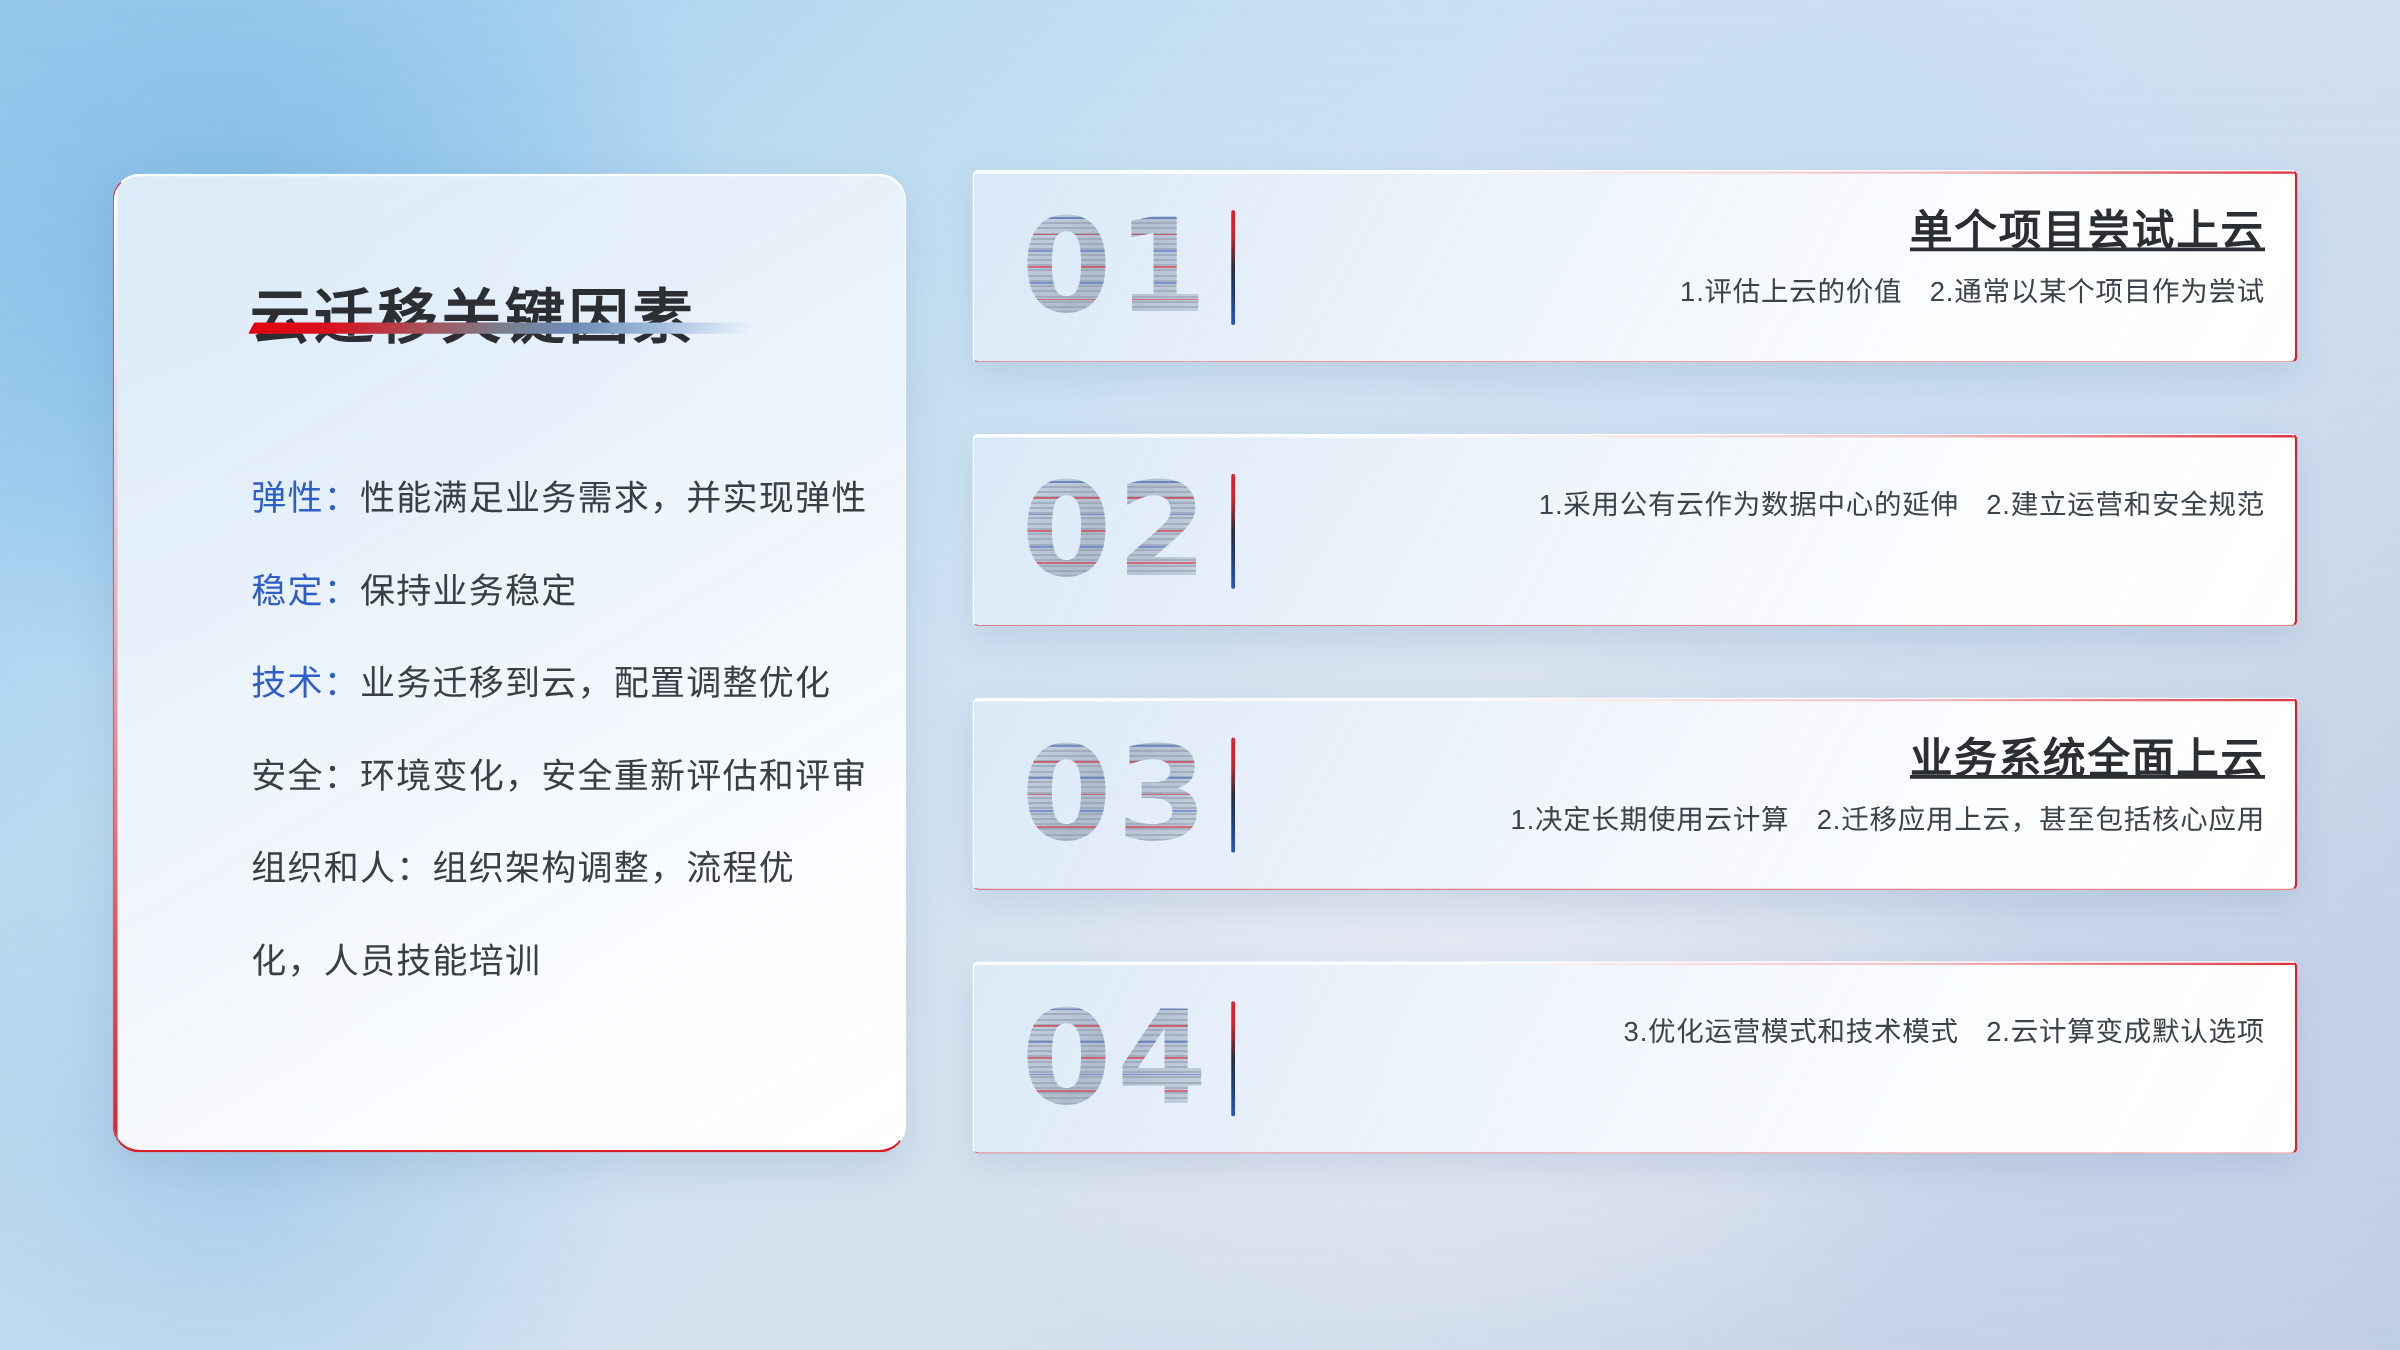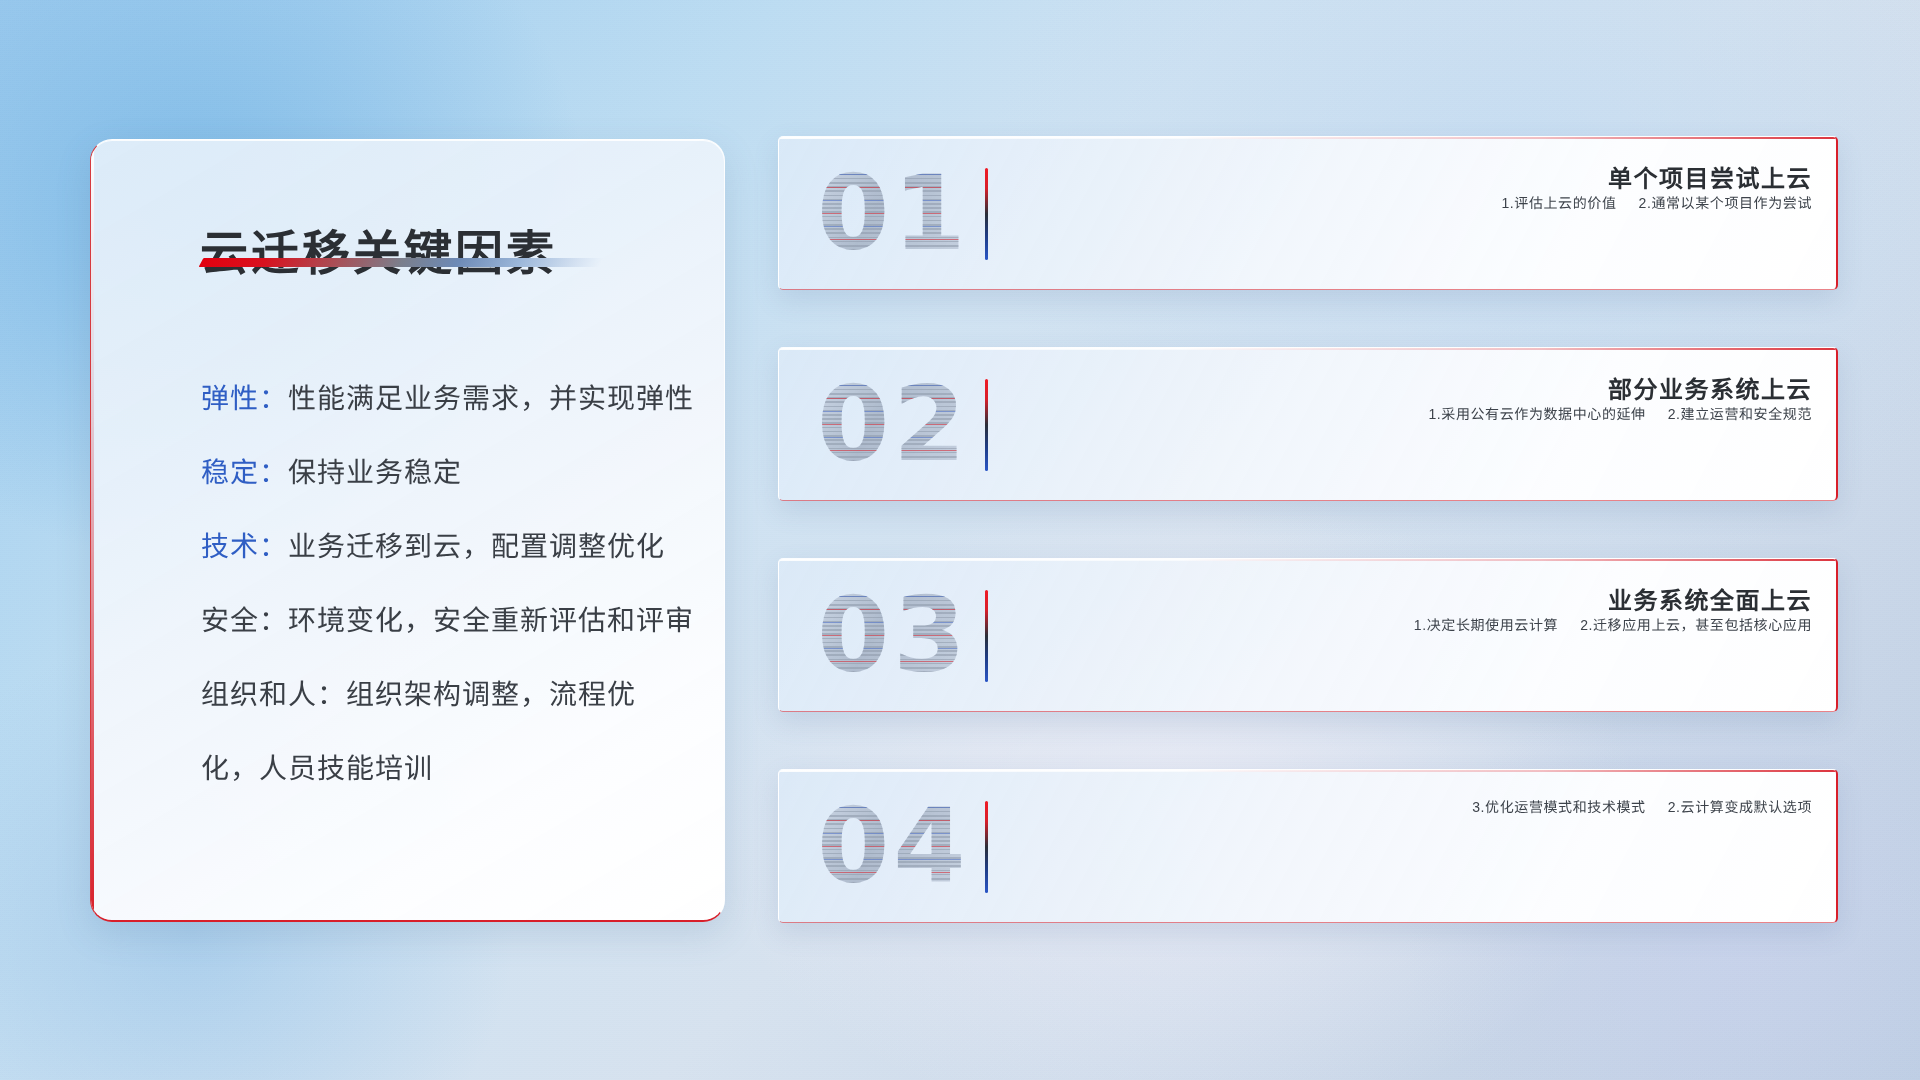--- a/index.html
+++ b/index.html
@@ -281,29 +281,31 @@
                 #1f3d86 74%,
                 #2a56c6 100%);
   }
   .step-body {
     position: absolute;
     left: 242px;
     top: 28px;
     right: 24px;
   }
   .step-title {
-    font-size: 24px;
+    font-size: 34px;
     font-weight: 700;
     color: #2b2f34;
     letter-spacing: 1.5px;
     line-height: 1.2;
     white-space: nowrap;
+    text-decoration: underline;
   }
   .step-desc {
-    font-size: 14px;
+    margin-top: 14px;
+    font-size: 22px;
     color: #3d434b;
     letter-spacing: 0.6px;
     line-height: 1.3;
     white-space: nowrap;
   }
   .step-desc .gap {
     display: inline-block;
     width: 22px;
   }
 </style>
@@ -340,21 +342,20 @@
         <div class="step-body">
           <div class="step-title">单个项目尝试上云</div>
           <div class="step-desc"><span>1.评估上云的价值</span><span class="gap"></span><span>2.通常以某个项目作为尝试</span></div>
         </div>
       </article>
       <article class="step-card">
         <div class="step-num">02</div>
         <div class="step-num-glint" aria-hidden="true">02</div>
         <div class="step-divider"></div>
         <div class="step-body">
-          <div class="step-title">部分业务系统上云</div>
           <div class="step-desc"><span>1.采用公有云作为数据中心的延伸</span><span class="gap"></span><span>2.建立运营和安全规范</span></div>
         </div>
       </article>
       <article class="step-card">
         <div class="step-num">03</div>
         <div class="step-num-glint" aria-hidden="true">03</div>
         <div class="step-divider"></div>
         <div class="step-body">
           <div class="step-title">业务系统全面上云</div>
           <div class="step-desc"><span>1.决定长期使用云计算</span><span class="gap"></span><span>2.迁移应用上云，甚至包括核心应用</span></div>

